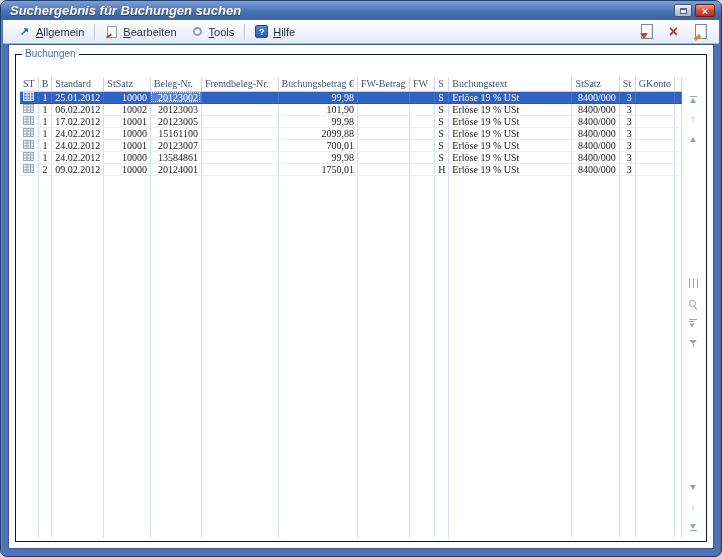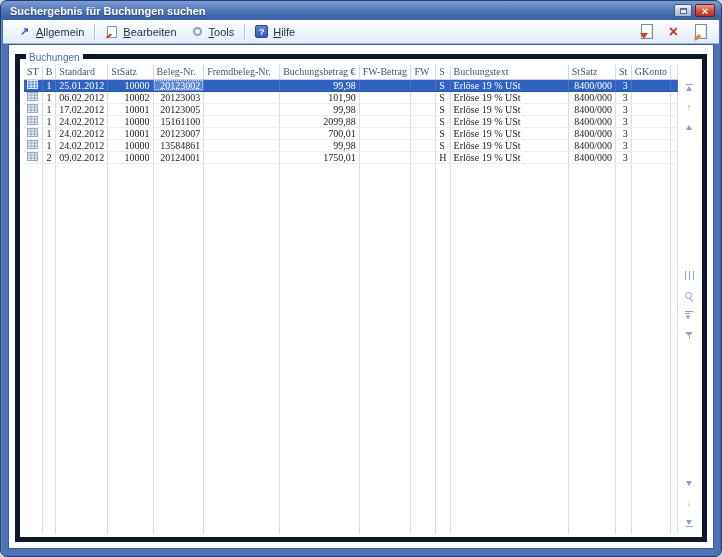--- a/index.html
+++ b/index.html
@@ -11,21 +11,21 @@
     box-shadow: inset 0 1px 0 rgba(255,255,255,.35), inset 1px 0 0 rgba(255,255,255,.15), inset -1px 0 0 rgba(0,0,0,.12);
     display:flex; flex-direction:column; overflow:hidden;
   }
   
   .titlebar {
     height:19px; flex:0 0 19px; display:flex; align-items:center;
     padding:0 6px 0 9px;
     background:linear-gradient(#7e9dd6 0%, #5479ba 45%, #436aab 70%, #3c62a3 100%);
     border-radius:6px 6px 0 0;
   }
-  .title { flex:1; color:#fff; font-size:11px; font-weight:bold; text-shadow:0 1px 1px rgba(0,0,0,.4); white-space:nowrap; overflow:hidden; }
+  .title { flex:1; color:#fff; font-size:13px; font-weight:bold; text-shadow:0 1px 1px rgba(0,0,0,.4); white-space:nowrap; overflow:hidden;font-style:italic; }
   .tb-btn { height:13px; border-radius:2px; display:flex; align-items:center; justify-content:center; cursor:default; }
   .tb-btn.restore { width:18px; background:linear-gradient(#f2f5f9,#c2cbda 55%,#aab6c9); border:1px solid #44577d; }
   .restore-glyph { width:7px; height:6px; border:1px solid #56688e; border-top:2px solid #56688e; background:#e9edf4; }
   .tb-btn.close { width:20px; margin-left:3px; background:linear-gradient(#f0a28b,#d4513a 50%,#b03420); border:1px solid #6d1c10; color:#fff; font-size:11px; font-weight:bold; line-height:10px; }
   
   .toolbar {
     flex:0 0 24px; margin:0 2px; display:flex; align-items:center;
     background:linear-gradient(#fdfeff,#eef3fb 60%,#e2ebf8);
     border-bottom:1px solid #9fb3d4; padding:0 8px 0 8px;
   }
@@ -45,21 +45,21 @@
   .ri { display:inline-flex; align-items:center; justify-content:center; width:17px; height:17px; cursor:default; }
   .ri-doc { position:relative; width:12px; height:15px; background:#fff; border:1px solid #7d8ba3; box-shadow:inset -1px -1px 0 #dfe5ee; }
   .ri-doc .arr { position:absolute; left:-2px; bottom:-1px; width:0; height:0; border-left:4px solid transparent; border-right:4px solid transparent; border-top:6px solid #d2422a; }
   .ri-doc .pen { position:absolute; left:-2px; bottom:-1px; width:7px; height:3px; background:#e0813b; transform:rotate(-40deg); }
   .ri-x { color:#c0392b; font-size:16px; font-weight:bold; line-height:1; }
   
   .main { flex:1; margin:0 7px 7px; background:#5f7cae; display:flex; flex-direction:column; min-height:0; }
   .tabrow { flex:0 0 16px; display:flex; align-items:flex-end; padding-left:4px; }
   .tab { position:relative; z-index:2; margin-bottom:-1px; background:#eef2f9; border:1px solid #3d5c95; border-bottom:1px solid #eef2f9; border-radius:2px 2px 0 0; padding:1px 8px 2px; font-size:10px; color:#16253f; cursor:default; }
   .panel { position:relative; z-index:1; flex:1; background:#fff; border:1px solid #3d5c95; padding:9px 6px 6px; display:flex; min-height:0; }
-  .groupbox { position:relative; flex:1; border:5px solid #0f172a; display:flex; padding:6px 2px 3px 4px; min-height:0;justify-content:flex-end; }
+  .groupbox { position:relative; flex:1; border:1px solid #0f172a; display:flex; padding:22px 2px 3px 4px; min-height:0;justify-content:flex-end; }
   .gb-label { position:absolute; top:-7px; left:6px; background:#fff; padding:0 3px; font-size:10px; color:#4a6fb5; }
   
   .grid { flex:1; border-collapse:collapse; table-layout:fixed; height:100%; font-size:10px;font-family:Liberation Serif, serif; }
   .grid th { height:14px; font-weight:normal; color:#44546e; text-align:left; padding:0 3px;
              border-right:1px solid #ccd9ee; border-bottom:1px solid #c4d2ea; white-space:nowrap; overflow:hidden; cursor:default; }
   .grid td { height:12px; padding:0 3px; color:#1b1b1b;
              border-right:1px solid #d3def0; border-bottom:1px solid #e9eff8; white-space:nowrap; overflow:hidden; cursor:default; }
   .grid td.num, .grid th.num { text-align:right; }
   .grid td.ctr { text-align:center; }
   .grid td.icon-cell { padding:0 1px; text-align:center; }

